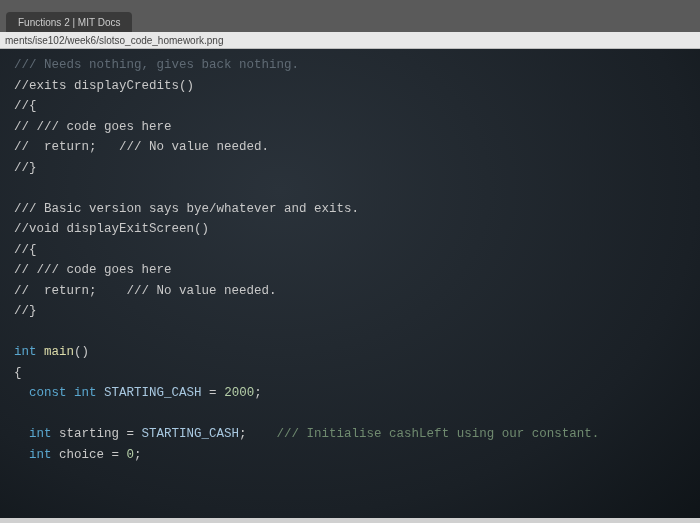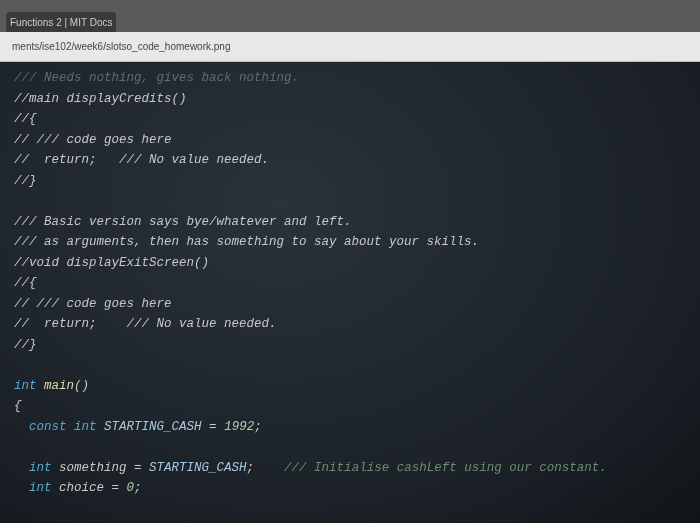--- a/index.html
+++ b/index.html
@@ -14,47 +14,46 @@
     height: 32px;
     display: flex;
     align-items: flex-end;
     padding: 0 6px;
   }
   .tab {
     background: #3a3a3a;
     color: #ccc;
     font-family: Arial, sans-serif;
     font-size: 10px;
-    padding: 4px 4px;
+    padding: 4px 12px;
     border-radius: 4px 4px 0 0;
     margin-right: 6px;
     height: 20px;
     display: flex;
     align-items: center;
   }
   .addr-bar {
     background: #e8e8e8;
-    height: 30px;
+    height: 17px;
     display: flex;
     align-items: center;
-    padding: 0 12px;
+    padding: 0 5px;
     font-family: Arial, sans-serif;
     font-size: 10px;
     color: #444;
     border-bottom: 1px solid #bdbdbd;
   }
   .code-surface {
     background: #1f252b;
     background: radial-gradient(ellipse at 40% 30%, #2a323a 0%, #1a2026 70%, #0f1418 100%);
     width: 100%;
     height: calc(523px - 54px);
     padding: 6px 14px 14px 14px;
     overflow: hidden;
     position: relative;
-    font-style: italic;
   }
   .code-line {
     font-size: 12.5px;
     line-height: 20.5px;
     white-space: pre;
     color: #c8c8c8;
   }
   .dim { color: #5f6a74; }
   .comment { color: #6f8a6f; }
   .kw-type { color: #5aa7cf; }
@@ -75,55 +74,54 @@
   </div>
 </div>
 <div class="addr-bar">
   <span>ments/ise102/week6/slotso_code_homework.png</span>
 </div>
 
 <div class="code-surface">
 
   <div class="code-line"><span class="dim">/// Needs nothing, gives back nothing.</span></div>
 
-  <div class="code-line"><span class="ident">//main displayCredits()</span></div>
+  <div class="code-line"><span class="ident">//exits displayCredits()</span></div>
 
   <div class="code-line"><span class="ident">//{</span></div>
 
   <div class="code-line"><span class="ident">//</span><span class="ident"> /// code goes here</span></div>
 
   <div class="code-line"><span class="ident">//</span><span class="ident">  return;</span><span class="ident">   /// No value needed.</span></div>
 
   <div class="code-line"><span class="ident">//}</span></div>
 
   <div class="code-line">&nbsp;</div>
 
 
-  <div class="code-line"><span class="ident">/// Basic version says bye/whatever and left.</span></div>
+  <div class="code-line"><span class="ident">/// Basic version says bye/whatever and exits.</span></div>
 
 
-  <div class="code-line"><span class="ident">/// as arguments, then has something to say about your skills.</span></div>
 
   <div class="code-line"><span class="ident">//void displayExitScreen()</span></div>
 
   <div class="code-line"><span class="ident">//{</span></div>
 
   <div class="code-line"><span class="ident">//</span><span class="ident"> /// code goes here</span></div>
 
   <div class="code-line"><span class="ident">//</span><span class="ident">  return;</span><span class="ident">    /// No value needed.</span></div>
 
   <div class="code-line"><span class="ident">//}</span></div>
 
   <div class="code-line">&nbsp;</div>
 
   <div class="code-line"><span class="kw-type">int</span><span> </span><span class="func">main</span><span class="brace">()</span></div>
 
   <div class="code-line"><span class="brace">{</span></div>
 
-  <div class="code-line"><span>  </span><span class="kw-mod">const</span><span> </span><span class="kw-type">int</span><span> </span><span class="const">STARTING_CASH</span><span class="op"> = </span><span class="num">1992</span><span class="op">;</span></div>
+  <div class="code-line"><span>  </span><span class="kw-mod">const</span><span> </span><span class="kw-type">int</span><span> </span><span class="const">STARTING_CASH</span><span class="op"> = </span><span class="num">2000</span><span class="op">;</span></div>
 
   <div class="code-line">&nbsp;</div>
 
-  <div class="code-line"><span>  </span><span class="kw-type">int</span><span class="ident"> something = </span><span class="const">STARTING_CASH</span><span class="op">;</span><span class="comment">    /// Initialise cashLeft using our constant.</span></div>
+  <div class="code-line"><span>  </span><span class="kw-type">int</span><span class="ident"> starting = </span><span class="const">STARTING_CASH</span><span class="op">;</span><span class="comment">    /// Initialise cashLeft using our constant.</span></div>
 
   <div class="code-line"><span>  </span><span class="kw-type">int</span><span class="ident"> choice = </span><span class="num">0</span><span class="op">;</span></div>
 
 </div>
 
 </body></html>

